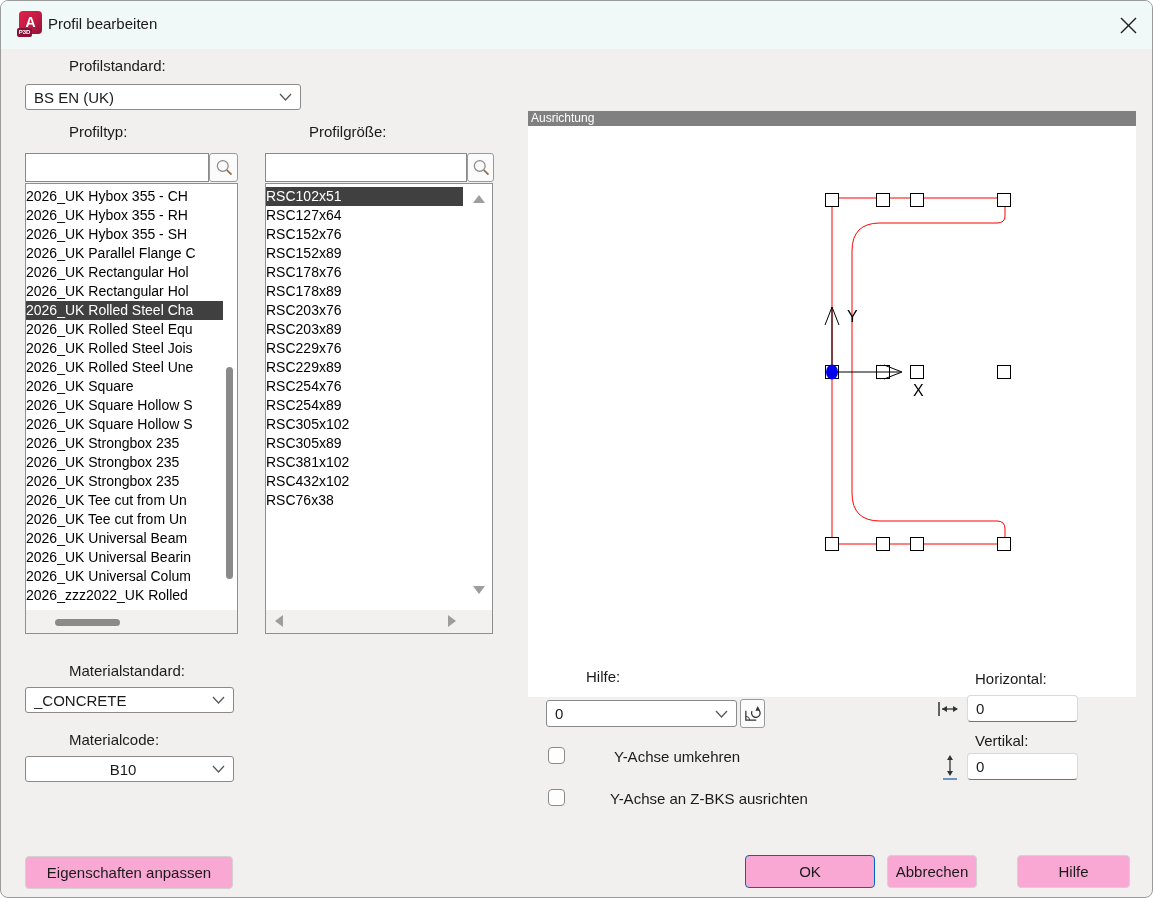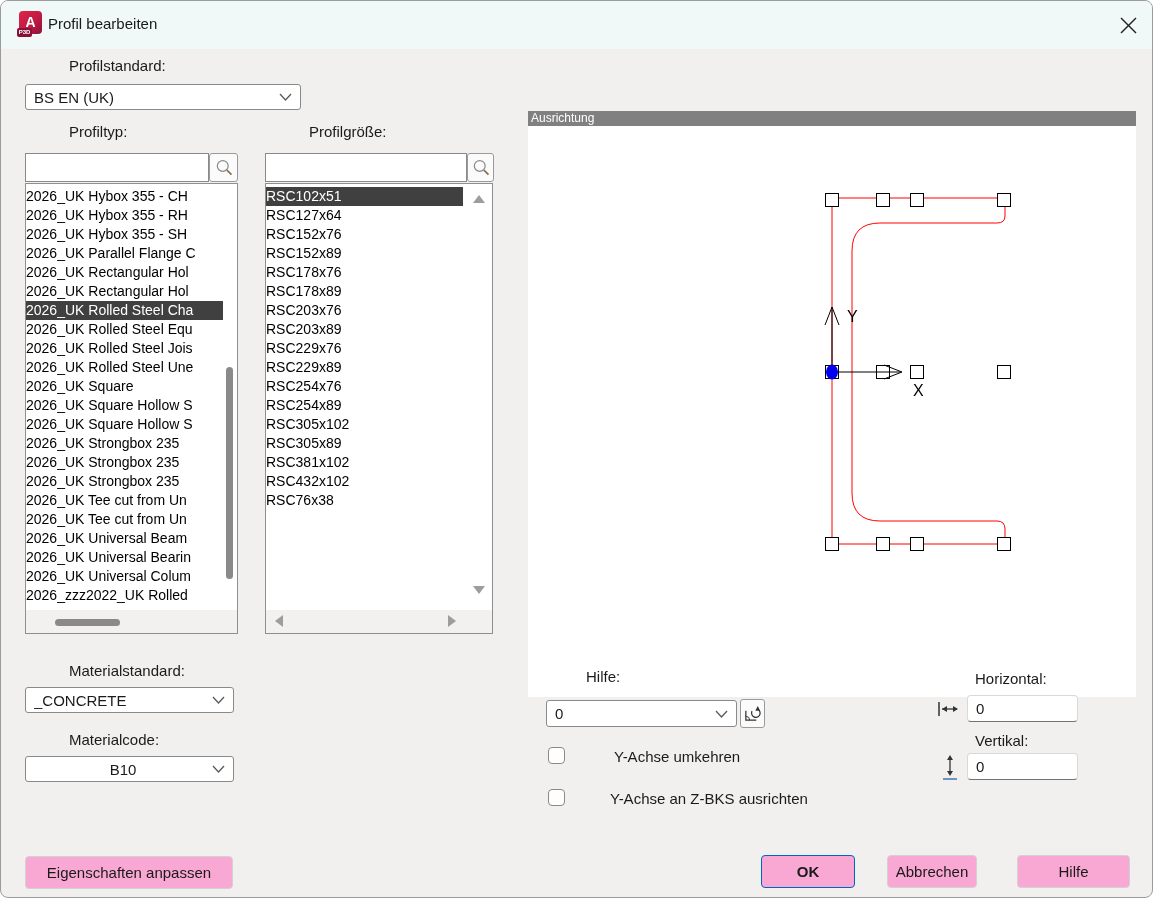--- a/index.html
+++ b/index.html
@@ -239,17 +239,17 @@
   <div class="lbl abs" style="left:934px;top:731px;">Vertikal:</div>
   <svg class="abs" style="left:941px;top:753px;" width="16" height="27" viewBox="0 0 16 27">
     <line x1="8" y1="3" x2="8" y2="20" stroke="#333" stroke-width="1.3"></line>
     <polygon points="8,1 5,6 11,6" fill="#333"></polygon>
     <polygon points="8,22 5,17 11,17" fill="#333"></polygon>
     <line x1="1" y1="25" x2="15" y2="25" stroke="#4a7eb5" stroke-width="1.6"></line>
   </svg>
   <input class="winput abs" style="left: 966px; top: 752px; width: 111px; height: 27px;" value="0">
 
   <button class="btn abs" style="left:24px;top:848px;width:208px;height:33px;">Eigenschaften anpassen</button>
-  <button class="btn default abs" style="left:760px;top:847px;width:94px;height:33px;font-weight:bold;">OK</button>
+  <button class="btn default abs" style="left:744px;top:847px;width:130px;height:33px;">OK</button>
   <button class="btn abs" style="left:886px;top:847px;width:90px;height:33px;">Abbrechen</button>
   <button class="btn abs" style="left:1016px;top:847px;width:113px;height:33px;">Hilfe</button>
 
 </div>
 
 </body></html>

